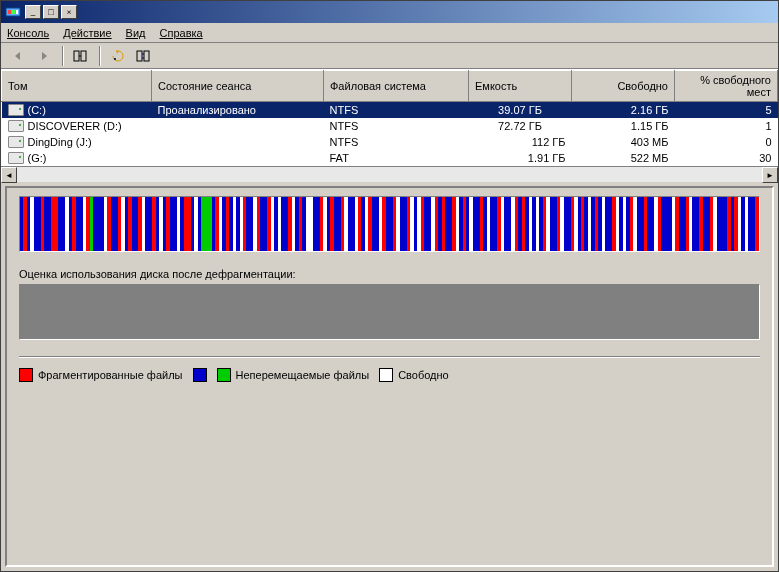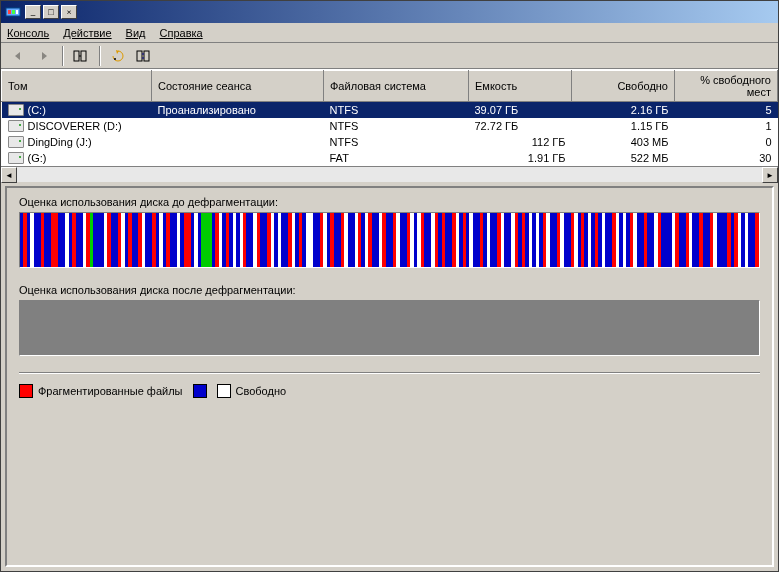--- a/index.html
+++ b/index.html
@@ -267,34 +267,34 @@
         <tbody id="vol-body">
             <tr class="selected">
               <td>
                 <div class="drive-cell">
                   <span class="drive-icon"></span>
                   <span>(C:)</span>
                 </div>
               </td>
               <td>Проанализировано</td>
               <td>NTFS</td>
-              <td style="text-align:left">39.07 ГБ</td>
+              <td style="text-align:center">39.07 ГБ</td>
               <td style="text-align:right">2.16 ГБ</td>
               <td style="text-align:right">5</td>
             </tr>
             <tr>
               <td>
                 <div class="drive-cell">
                   <span class="drive-icon"></span>
                   <span>DISCOVERER (D:)</span>
                 </div>
               </td>
               <td></td>
               <td>NTFS</td>
-              <td style="text-align:left">72.72 ГБ</td>
+              <td style="text-align:center">72.72 ГБ</td>
               <td style="text-align:right">1.15 ГБ</td>
               <td style="text-align:right">1</td>
             </tr>
             <tr>
               <td>
                 <div class="drive-cell">
                   <span class="drive-icon"></span>
                   <span>DingDing (J:)</span>
                 </div>
               </td>
@@ -320,21 +320,20 @@
           </tbody>
       </table>
       <div class="tbl-scroll">
         <div class="scroll-arrow">◄</div>
         <div class="scroll-track"></div>
         <div class="scroll-arrow">►</div>
       </div>
     </div>
 
     <div class="lower">
-      <div class="section-label">Оценка использования диска до дефрагментации:</div>
       <div class="frag-bar" id="frag-before">
           <div class="stripe" style="background: rgb(0, 0, 204); flex: 1 0 auto; width: 0.471698%;"></div>
           <div class="stripe" style="background: rgb(255, 0, 0); flex: 1 0 auto; width: 0.471698%;"></div>
           <div class="stripe" style="background: rgb(0, 0, 204); flex: 1 0 auto; width: 0.471698%;"></div>
           <div class="stripe" style="background: rgb(255, 255, 255); flex: 1 0 auto; width: 0.471698%;"></div>
           <div class="stripe" style="background: rgb(0, 0, 204); flex: 1 0 auto; width: 0.471698%;"></div>
           <div class="stripe" style="background: rgb(0, 0, 204); flex: 1 0 auto; width: 0.471698%;"></div>
           <div class="stripe" style="background: rgb(255, 0, 0); flex: 1 0 auto; width: 0.471698%;"></div>
           <div class="stripe" style="background: rgb(0, 0, 204); flex: 1 0 auto; width: 0.471698%;"></div>
           <div class="stripe" style="background: rgb(0, 0, 204); flex: 1 0 auto; width: 0.471698%;"></div>
@@ -551,20 +550,24 @@
 
       <div class="legend">
         <div class="leg-item">
           <div class="swatch" id="sw-frag" style="background: rgb(255, 0, 0);"></div>
           <span>Фрагментированные файлы</span>
         </div>
         <div class="leg-item">
           <div class="swatch" id="sw-cont" style="background: rgb(0, 0, 204);"></div>
         </div>
         <div class="leg-item">
+          <div class="swatch" id="sw-unm" style="background: rgb(0, 204, 0);"></div>
+          <span>Неперемещаемые файлы</span>
+        </div>
+        <div class="leg-item">
           <div class="swatch" id="sw-free" style="background: rgb(255, 255, 255);"></div>
           <span>Свободно</span>
         </div>
       </div>
     </div>
 
   </div>
 </div>
 
 </body></html>

